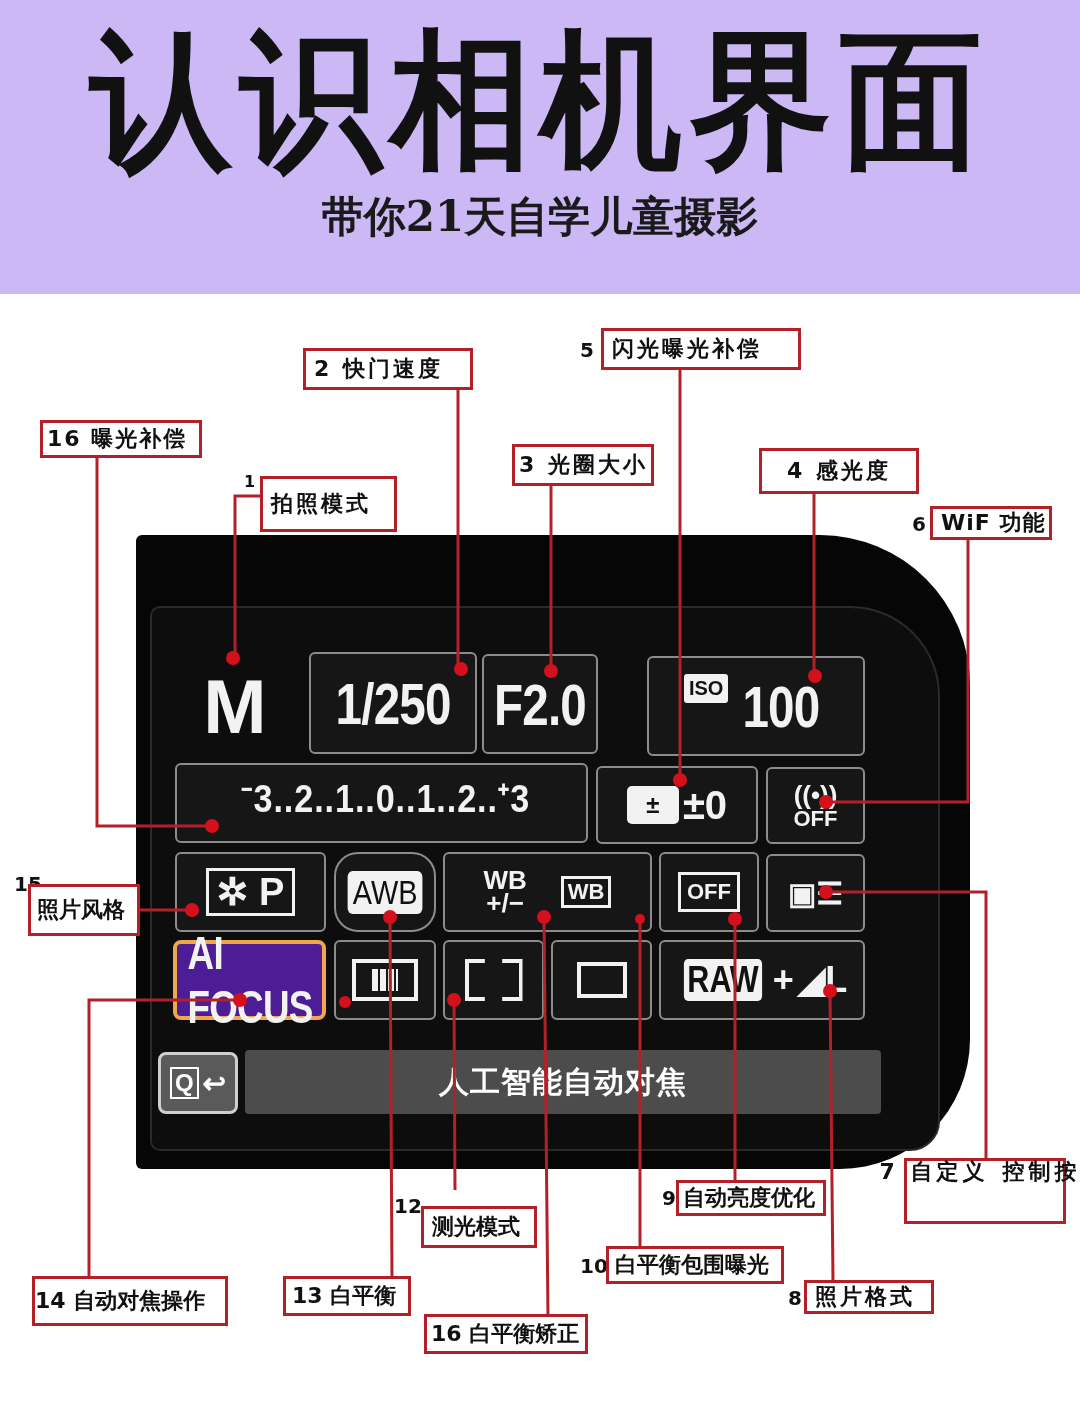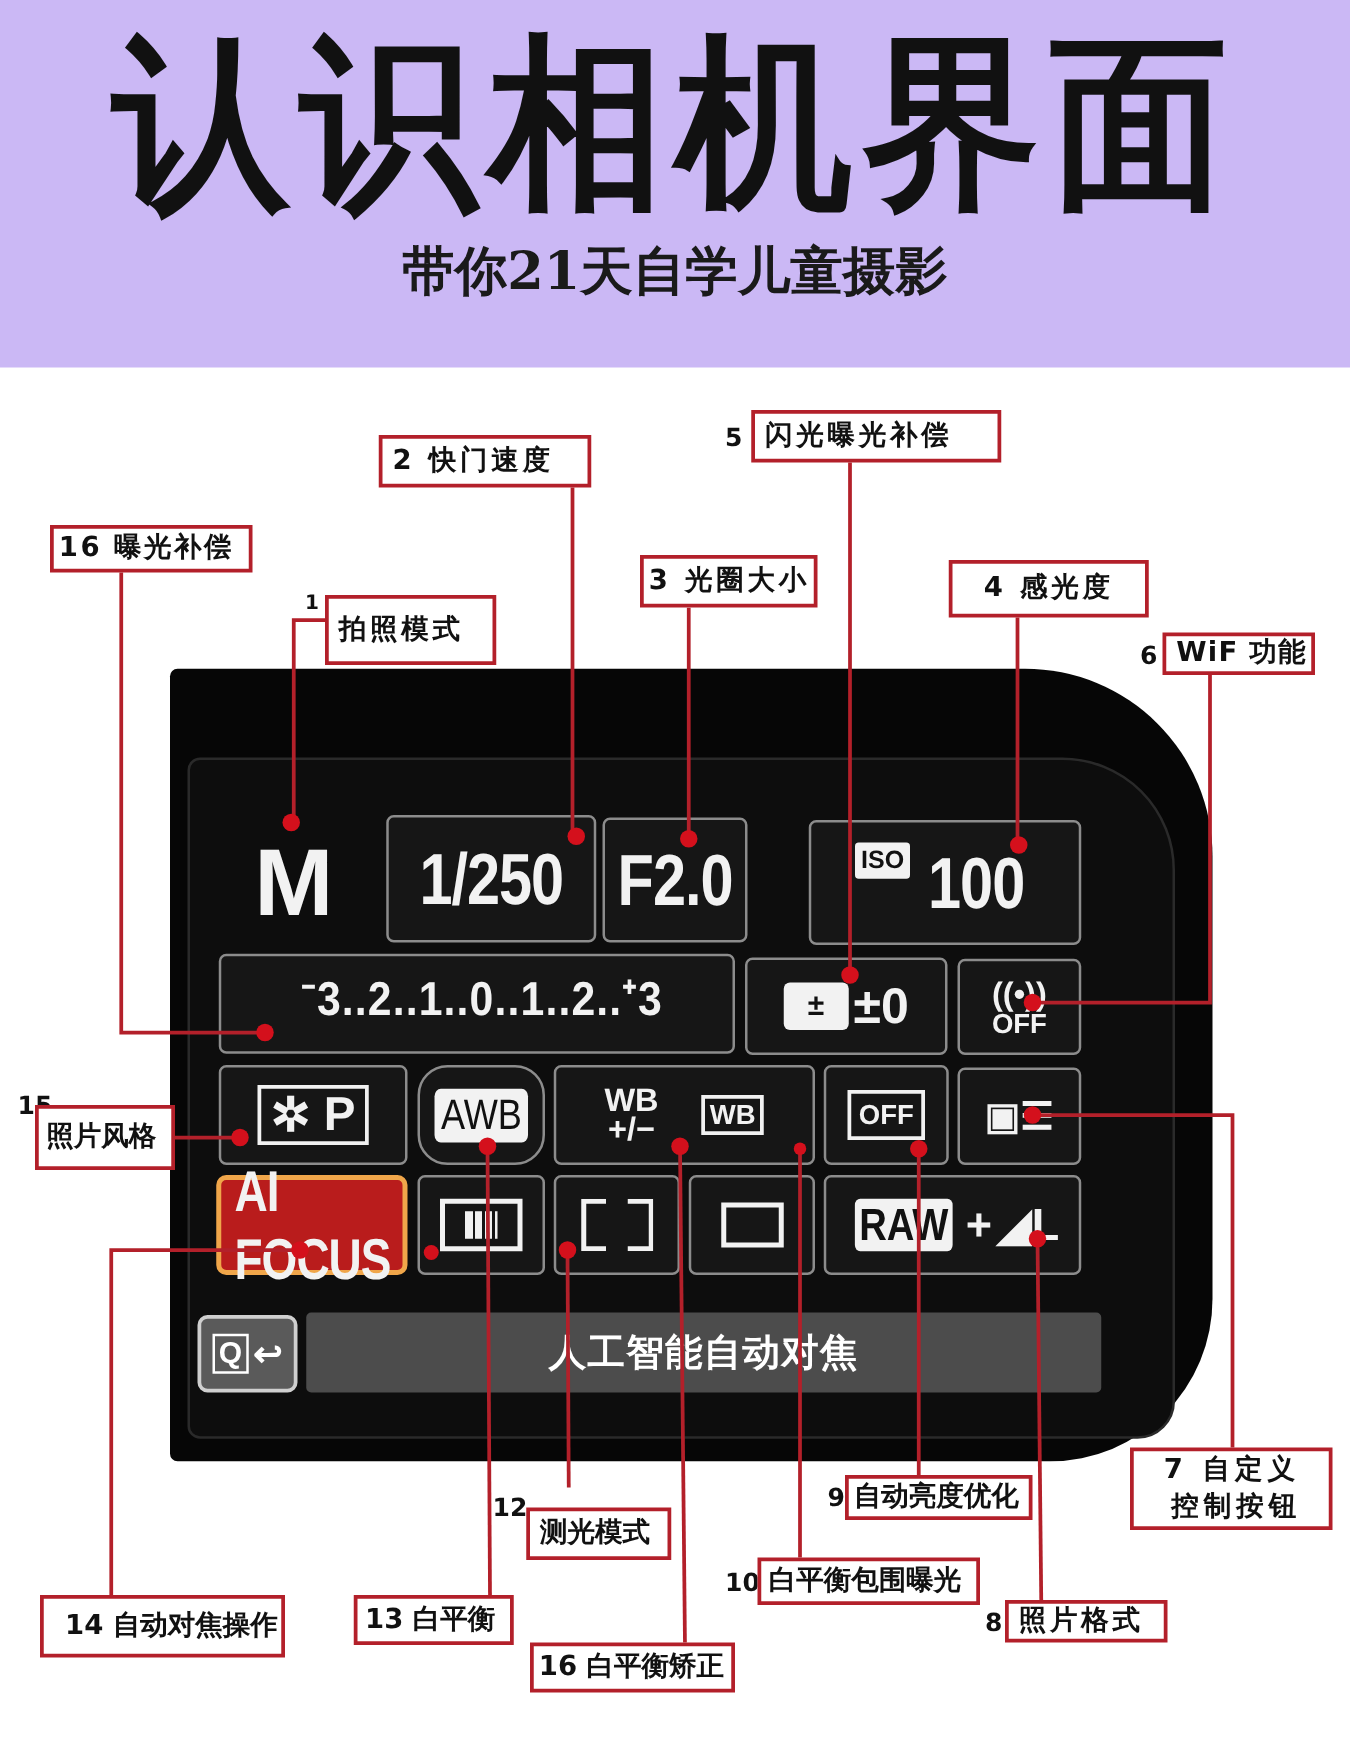--- a/index.html
+++ b/index.html
@@ -17,21 +17,21 @@
   
   .cam-body { position: absolute; left: 136px; top: 535px; width: 834px; height: 634px;
               background: #060606; border-radius: 6px 150px 130px 6px; }
   .cam-screen { position: absolute; left: 150px; top: 606px; width: 790px; height: 545px;
                 background: #0d0d0d; border: 2px solid #2a2a2a; border-radius: 10px 90px 30px 10px; }
 
   .cell { position: absolute; border: 2px solid #8c8c8c; border-radius: 6px; background: #161616;
           color: #f2f2f2; display: flex; align-items: center; justify-content: center;
           font-family: "Liberation Sans", sans-serif; font-weight: bold; }
   .cell.plain { border: none; background: transparent; }
-  .cell.active { border: 4px solid #f0a64a; border-radius: 8px; background: #b91c1c; }
+  .cell.active { border: 4px solid #f0a64a; border-radius: 8px; background: #4c1d95; }
 
   .mode { font-size: 76px; letter-spacing: -2px; }
   .big { font-size: 58px; transform: scaleX(0.82); letter-spacing: -1px; }
   .iso-badge { display: inline-block; border: 2px solid #f2f2f2; background: #f2f2f2; color: #111;
                font-size: 20px; padding: 1px 3px; border-radius: 3px; margin-right: 6px; transform: translateY(-18px); }
   .exp-scale { font-size: 38px; letter-spacing: 1px; transform: scaleX(0.9); position: absolute; top: 6px; left: 48px; }
   .flash-val { font-size: 40px; }
   .flash-ico { display: inline-block; width: 52px; height: 38px; background: #f2f2f2; color: #111; border-radius: 5px;
                font-size: 24px; text-align: center; line-height: 38px; margin-right: 4px; }
   .wifi { font-size: 26px; line-height: 1; text-align: center; }
@@ -58,21 +58,21 @@
            font-family: "Liberation Sans", sans-serif; font-weight: bold; font-size: 28px; gap: 4px; }
   .q-btn .q { border: 2px solid #fff; padding: 0 3px; font-size: 24px; }
   .status-bar { position: absolute; left: 245px; top: 1050px; width: 636px; height: 64px; background: #4c4c4c;
                 border-radius: 4px; color: #fff; font-size: 30px; font-weight: bold; display: flex; align-items: center;
                 justify-content: center; letter-spacing: 1px; }
 
   
   .callout { position: absolute; border: 3px solid #b3202a; background: #fff; color: #111;
              font-weight: bold; font-size: 22px; line-height: 1; display: flex; align-items: center;
              padding: 0 8px; letter-spacing: 3px; white-space: nowrap; }
-  .callout.multi { flex-direction: column; align-items: flex-start; justify-content: center; gap: 8px; letter-spacing: 4px; }
+  .callout.multi { align-items: flex-start; justify-content: center; gap: 8px; letter-spacing: 4px; }
   .num { position: absolute; font-weight: bold; font-size: 20px; color: #111; }
 
   svg.leaders { position: absolute; left: 0; top: 0; width: 1080px; height: 1401px; pointer-events: none; }
 </style>
 </head>
 <body>
 
 <div class="header">
   <div class="title">认识相机界面</div>
   <div class="subtitle">带你21天自学儿童摄影</div>
@@ -248,21 +248,21 @@
   <span>16</span>&nbsp;<span>白平衡矫正</span>
 </div>
 
 <span class="num" style="left:394px;top:1194px;">12</span>
 <div class="callout" style="left:421px;top:1186px;width:116px;height:42px;letter-spacing:0;margin-top:20px;">测光模式</div>
 
 <div class="callout" style="left:283px;top:1276px;width:128px;height:40px;letter-spacing:0;padding:0 6px;">
   <span>13</span>&nbsp;<span>白平衡</span>
 </div>
 
-<div class="callout" style="left:32px;top:1276px;width:196px;height:50px;letter-spacing:0;padding:0 17px;">
+<div class="callout" style="left:32px;top:1276px;width:196px;height:50px;letter-spacing:0;padding:0 0;">
   <span>14</span>&nbsp;<span>自动对焦操作</span>
 </div>
 
 <span class="num" style="left:14px;top:872px;">15</span>
 <div class="callout" style="left:28px;top:884px;width:112px;height:52px;letter-spacing:0;padding:0 6px;">照片风格</div>
 
 <div class="callout" style="left:40px;top:420px;width:162px;height:38px;letter-spacing:2px;padding:0 4px;">
   <span>16</span>&nbsp;<span>曝光补偿</span>
 </div>
 

